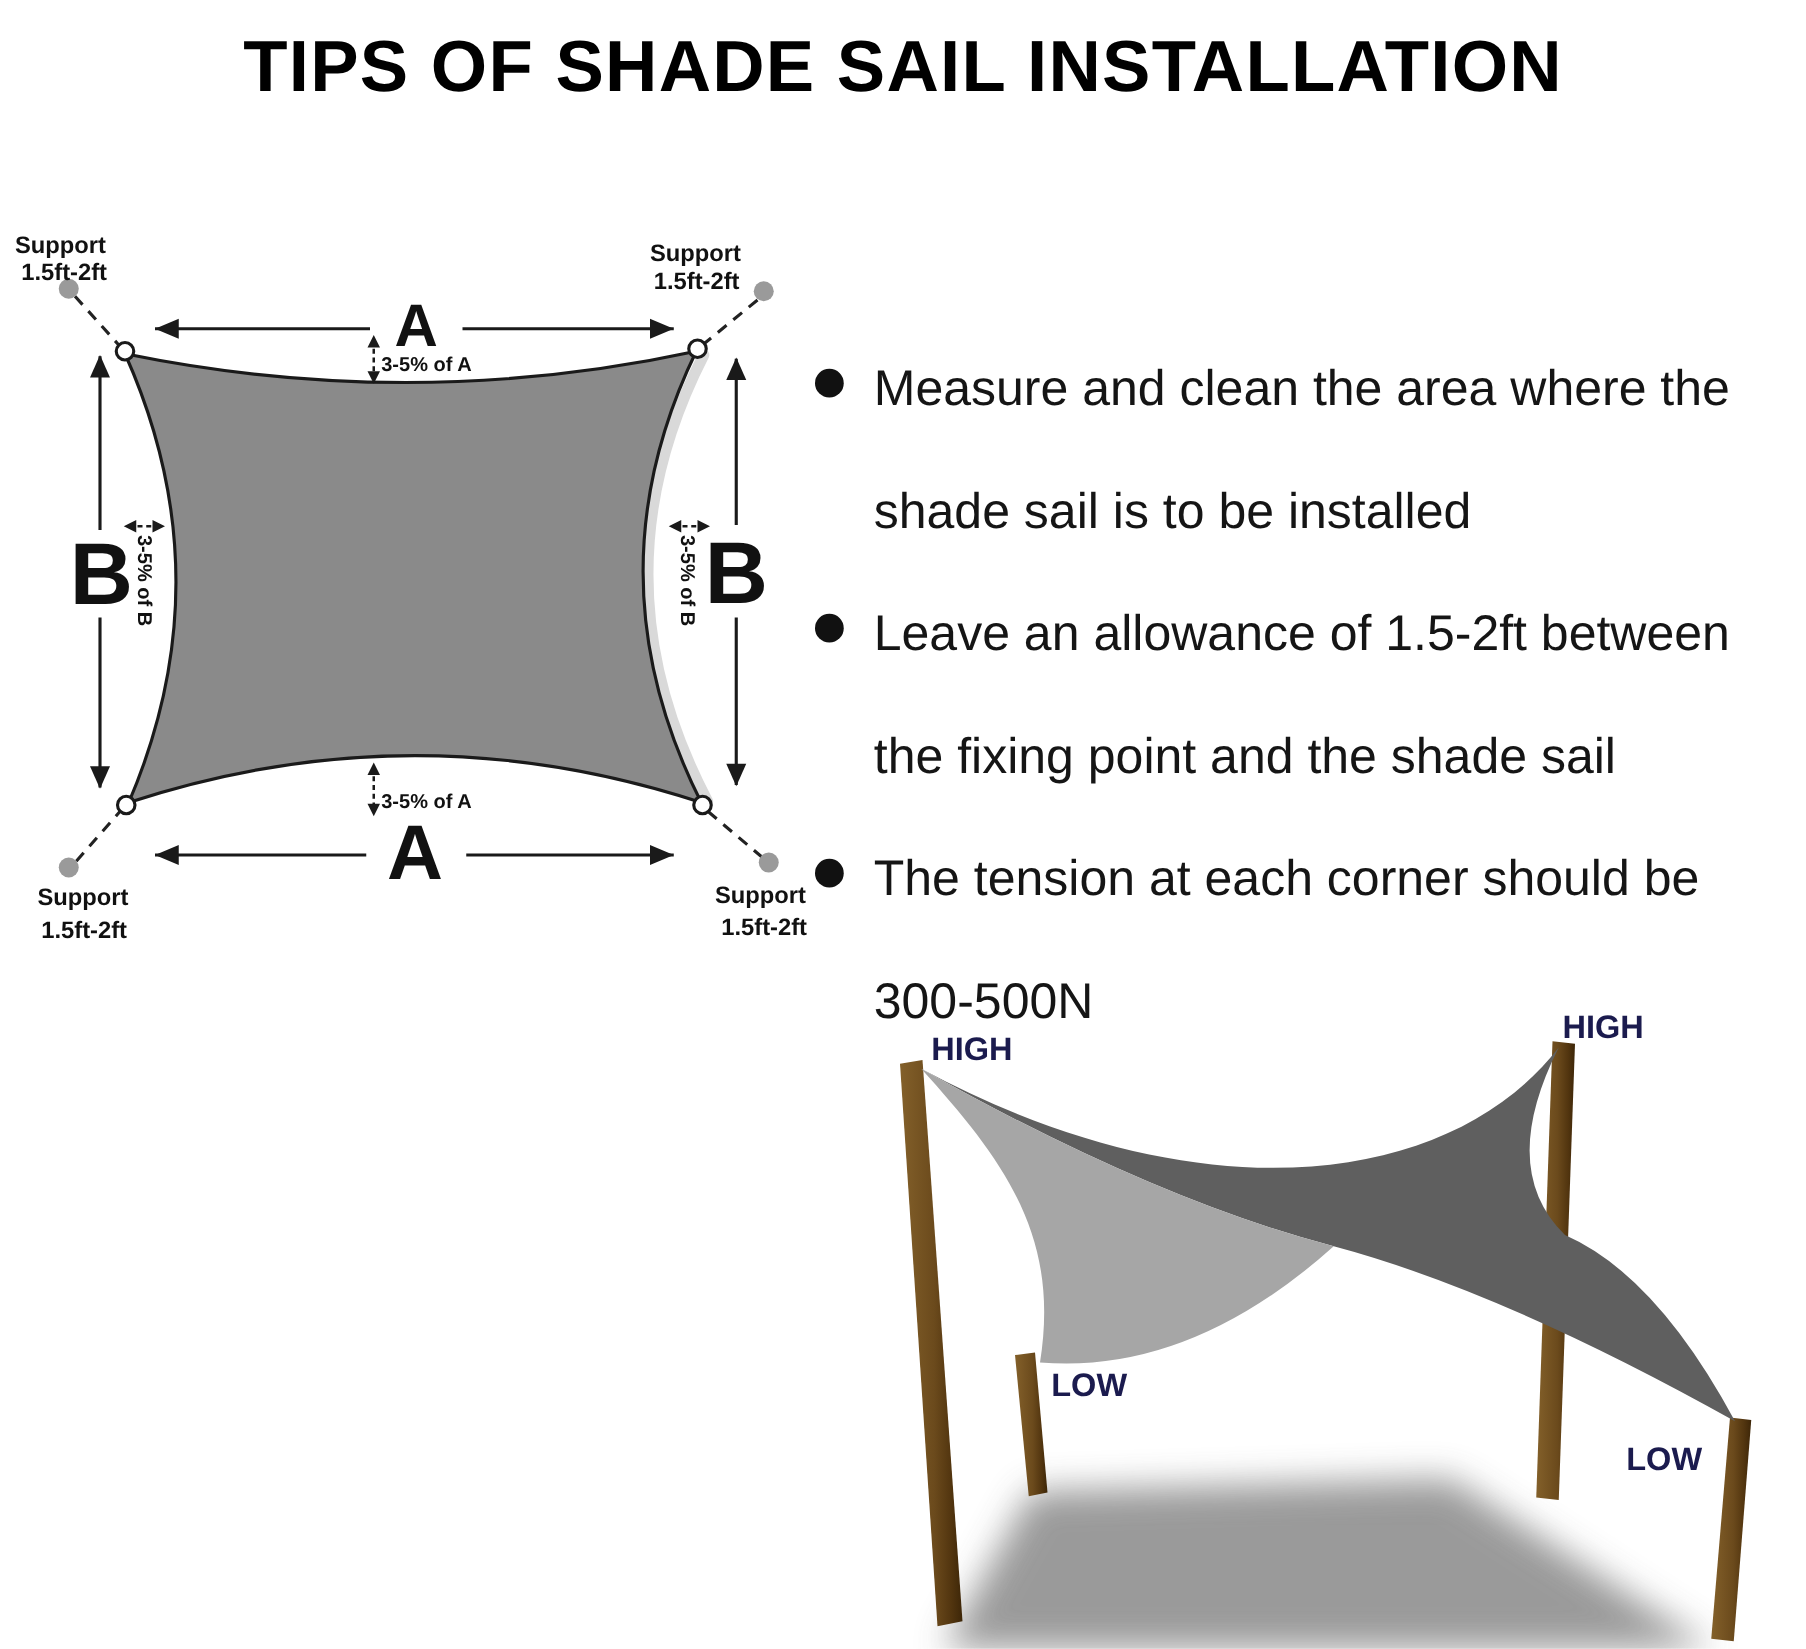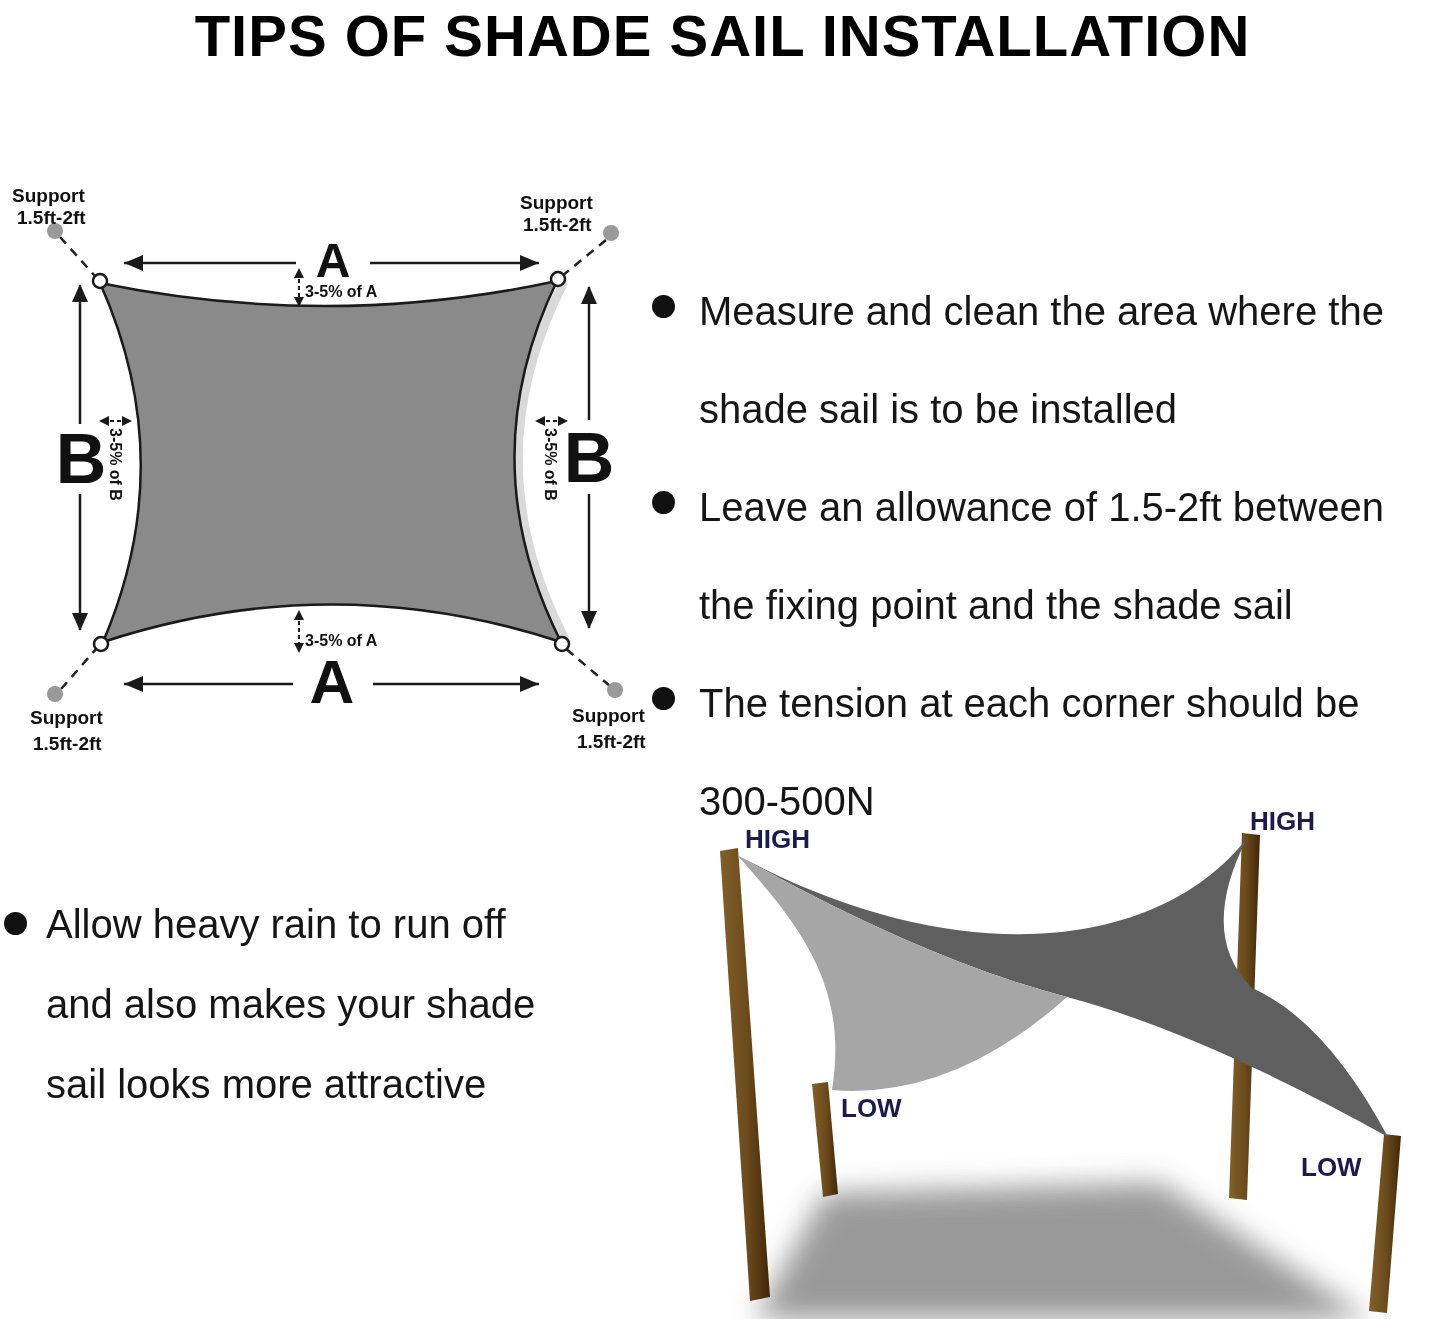--- a/index.html
+++ b/index.html
@@ -9,21 +9,21 @@
     font-family:"Liberation Sans", sans-serif;
     position:relative;
     overflow:hidden;
     color:#111;
   }
   .page-title{
     position:absolute;top:0;left:0;width:1445px;
     text-align:center;
     font-size:58px;font-weight:bold;letter-spacing:1px;
     color:#000;
-    padding-top:2px;
+    padding-top:20px;
     white-space:nowrap;
   }
   svg{position:absolute;overflow:visible;}
   #diagram-svg{left:0;top:175px;}
   #illustration-svg{left:650px;top:780px;}
   .svg-label{font-family:"Liberation Sans", sans-serif;}
 
   .tips{position:absolute;}
   #tips-right{left:652px;top:262px;width:800px;}
   #tips-left{left:4px;top:884px;width:640px;}
@@ -152,28 +152,20 @@
   <div class="tip-item">
     <span class="dot"></span>
     <div class="tip-lines">
       <div class="tip-line">The tension at each corner should be</div>
       <div class="tip-line">300-500N</div>
     </div>
   </div>
 </div>
 
 <div id="tips-left" class="tips">
-  <div class="tip-item">
-    <span class="dot"></span>
-    <div class="tip-lines">
-      <div class="tip-line">Allow heavy rain to run off</div>
-      <div class="tip-line">and also makes your shade</div>
-      <div class="tip-line">sail looks more attractive</div>
-    </div>
-  </div>
 </div>
 
 <svg id="illustration-svg" width="795" height="539" viewBox="650 780 795 539" xmlns="http://www.w3.org/2000/svg">
   <defs>
     <linearGradient id="postg" x1="0" y1="0" x2="1" y2="0">
       <stop offset="0" stop-color="#83602a"></stop>
       <stop offset="0.55" stop-color="#6b4a1c"></stop>
       <stop offset="0.82" stop-color="#52350f"></stop>
       <stop offset="1" stop-color="#3d2608"></stop>
     </linearGradient>

